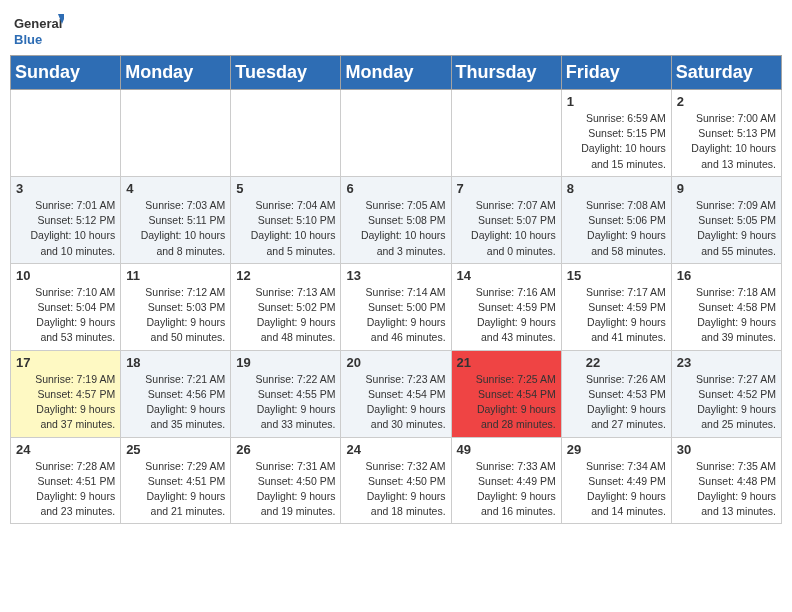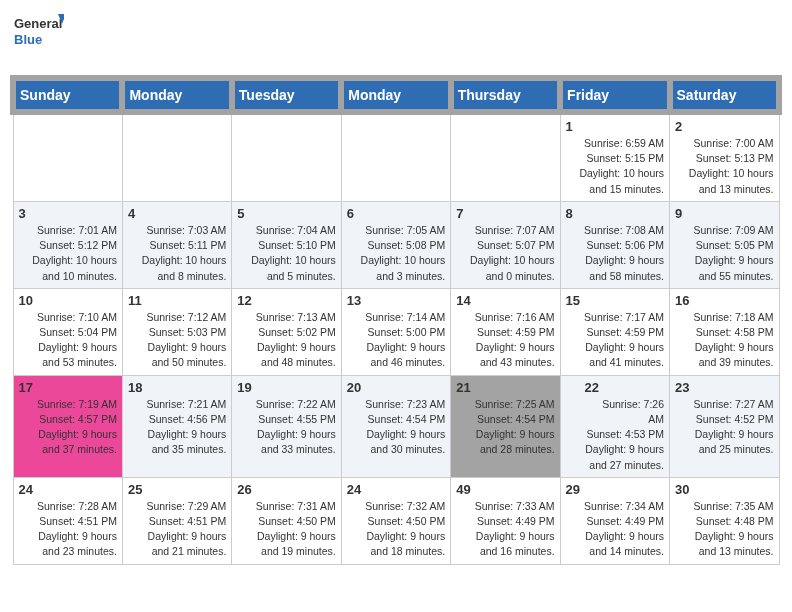--- a/index.html
+++ b/index.html
@@ -7,21 +7,21 @@
       font-family: Arial, sans-serif;
       background: #fff;
       width: 792px;
       min-height: 612px;
       padding: 10px;
     }
     .header {
       display: flex;
       justify-content: space-between;
       align-items: center;
-      margin-bottom: 20px;
+      margin-bottom: 0;
       padding: 0 4px;
     }
     .logo {
       display: flex;
       align-items: center;
       gap: 4px;
     }
     .title-block {
       text-align: right;
     }
@@ -34,25 +34,25 @@
       font-size: 16px;
       color: #555;
     }
     .calendar {
       width: 100%;
       border-collapse: collapse;
     }
     .calendar th {
       background: #2e6db4;
       color: #fff;
-      font-size: 14px;
+      font-size: 18px;
       font-weight: bold;
       padding: 6px 4px;
       text-align: left;
-      border: 6px solid #a3a3a3;
+      border: 1px solid #a3a3a3;
     }
     .calendar td {
       vertical-align: top;
       border: 1px solid #ccc;
       padding: 4px 5px;
       font-size: 10.5px;
       color: #333;
       background: #fff;
       width: calc(100% / 7);
       min-height: 80px;
@@ -172,37 +172,37 @@
         <td>
           <div class="day-num">15</div>
           <div class="day-info">Sunrise: 7:17 AM<br>Sunset: 4:59 PM<br>Daylight: 9 hours and 41 minutes.</div>
         </td>
         <td>
           <div class="day-num">16</div>
           <div class="day-info">Sunrise: 7:18 AM<br>Sunset: 4:58 PM<br>Daylight: 9 hours and 39 minutes.</div>
         </td>
       </tr>
       <tr>
-        <td style="background: #ec4899;">
+        <td style="background: #fef9c3;">
           <div class="day-num">17</div>
           <div class="day-info">Sunrise: 7:19 AM<br>Sunset: 4:57 PM<br>Daylight: 9 hours and 37 minutes.</div>
         </td>
         <td style="background: rgb(240, 244, 248);">
           <div class="day-num">18</div>
           <div class="day-info">Sunrise: 7:21 AM<br>Sunset: 4:56 PM<br>Daylight: 9 hours and 35 minutes.</div>
         </td>
         <td style="background: rgb(240, 244, 248); margin-left: 30px;">
           <div class="day-num">19</div>
           <div class="day-info">Sunrise: 7:22 AM<br>Sunset: 4:55 PM<br>Daylight: 9 hours and 33 minutes.</div>
         </td>
         <td style="background: rgb(240, 244, 248);">
           <div class="day-num">20</div>
           <div class="day-info">Sunrise: 7:23 AM<br>Sunset: 4:54 PM<br>Daylight: 9 hours and 30 minutes.</div>
         </td>
-        <td style="background: #a3a3a3;">
+        <td style="background: #ef4444;">
           <div class="day-num">21</div>
           <div class="day-info">Sunrise: 7:25 AM<br>Sunset: 4:54 PM<br>Daylight: 9 hours and 28 minutes.</div>
         </td>
         <td style="background: rgb(240, 244, 248); padding-left: 24px;">
           <div class="day-num">22</div>
           <div class="day-info">Sunrise: 7:26 AM<br>Sunset: 4:53 PM<br>Daylight: 9 hours and 27 minutes.</div>
         </td>
         <td style="background: rgb(240, 244, 248);">
           <div class="day-num">23</div>
           <div class="day-info">Sunrise: 7:27 AM<br>Sunset: 4:52 PM<br>Daylight: 9 hours and 25 minutes.</div>

